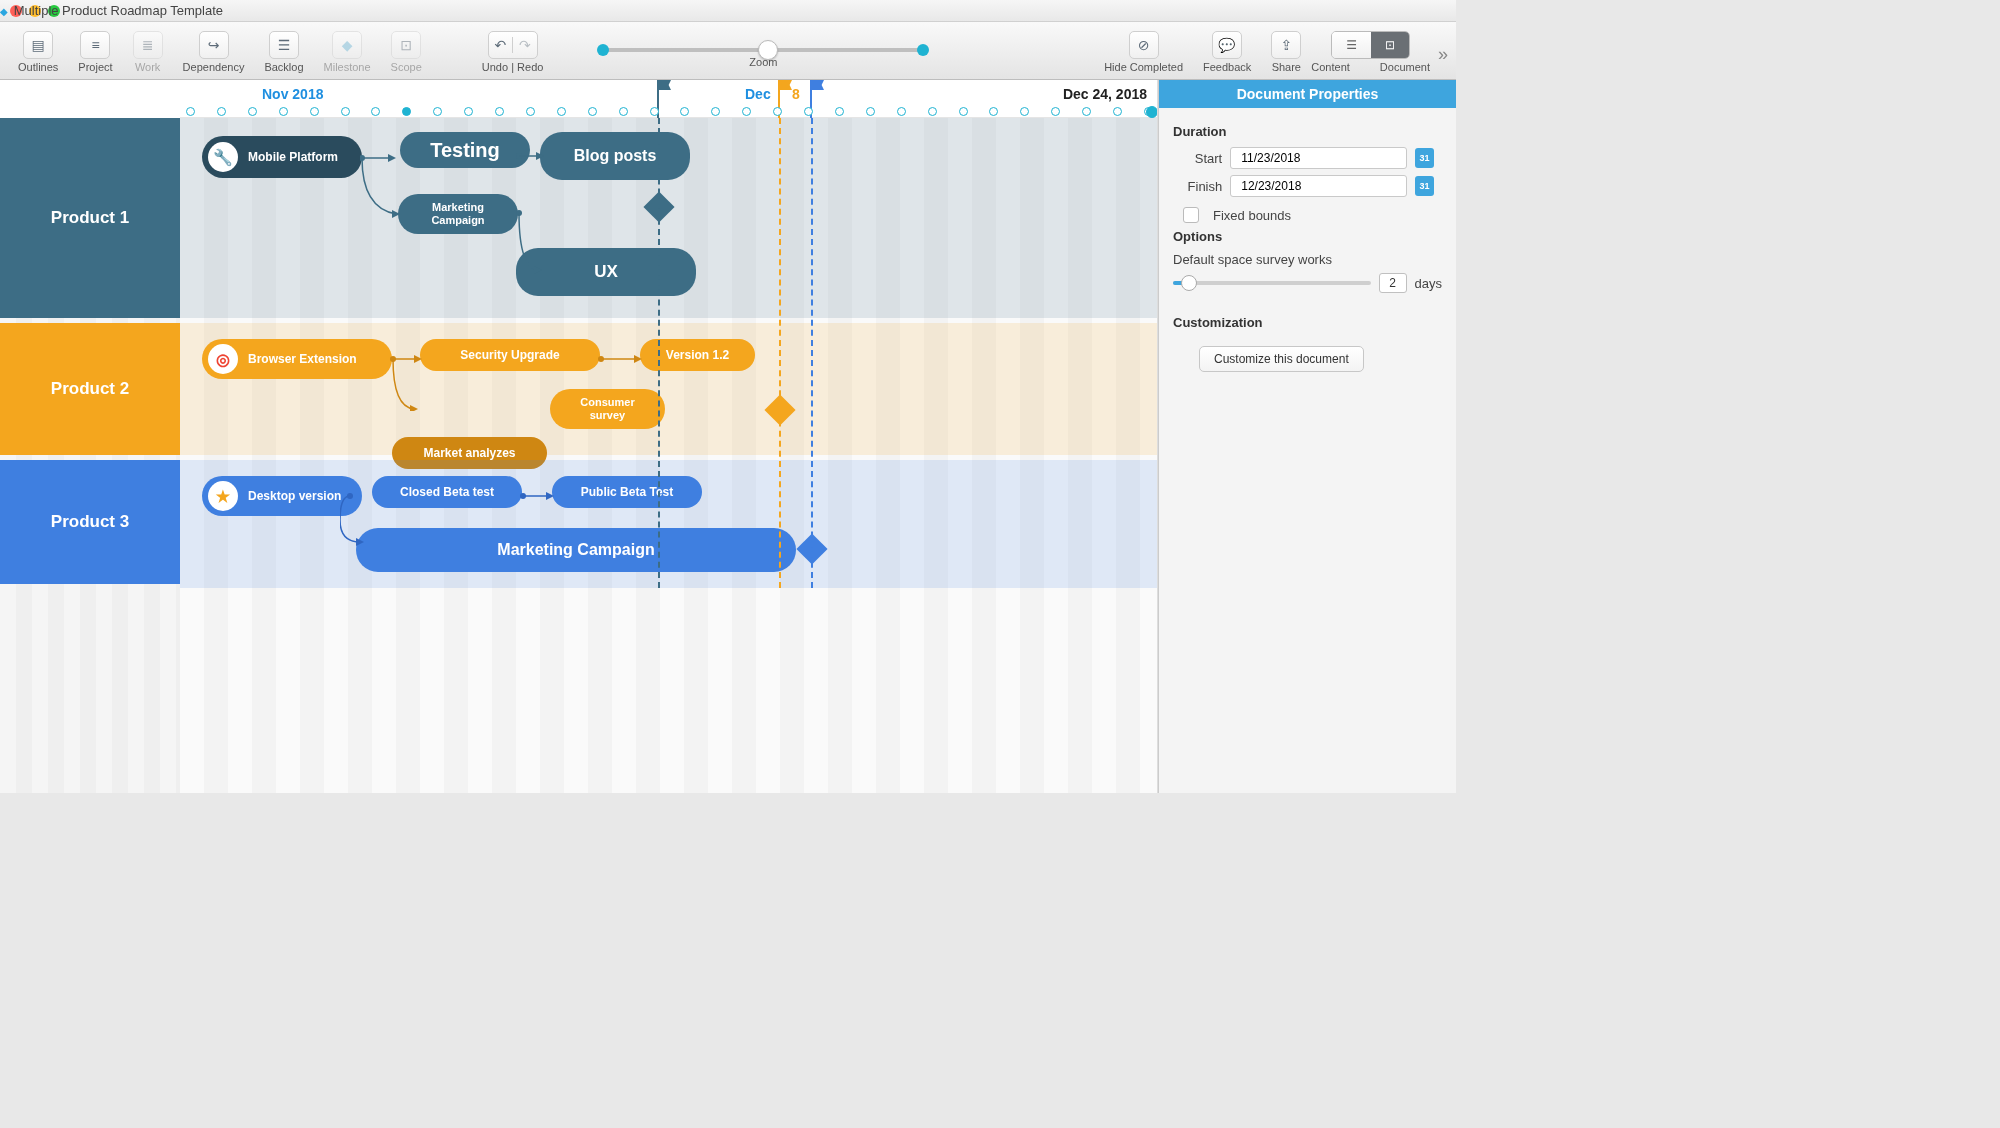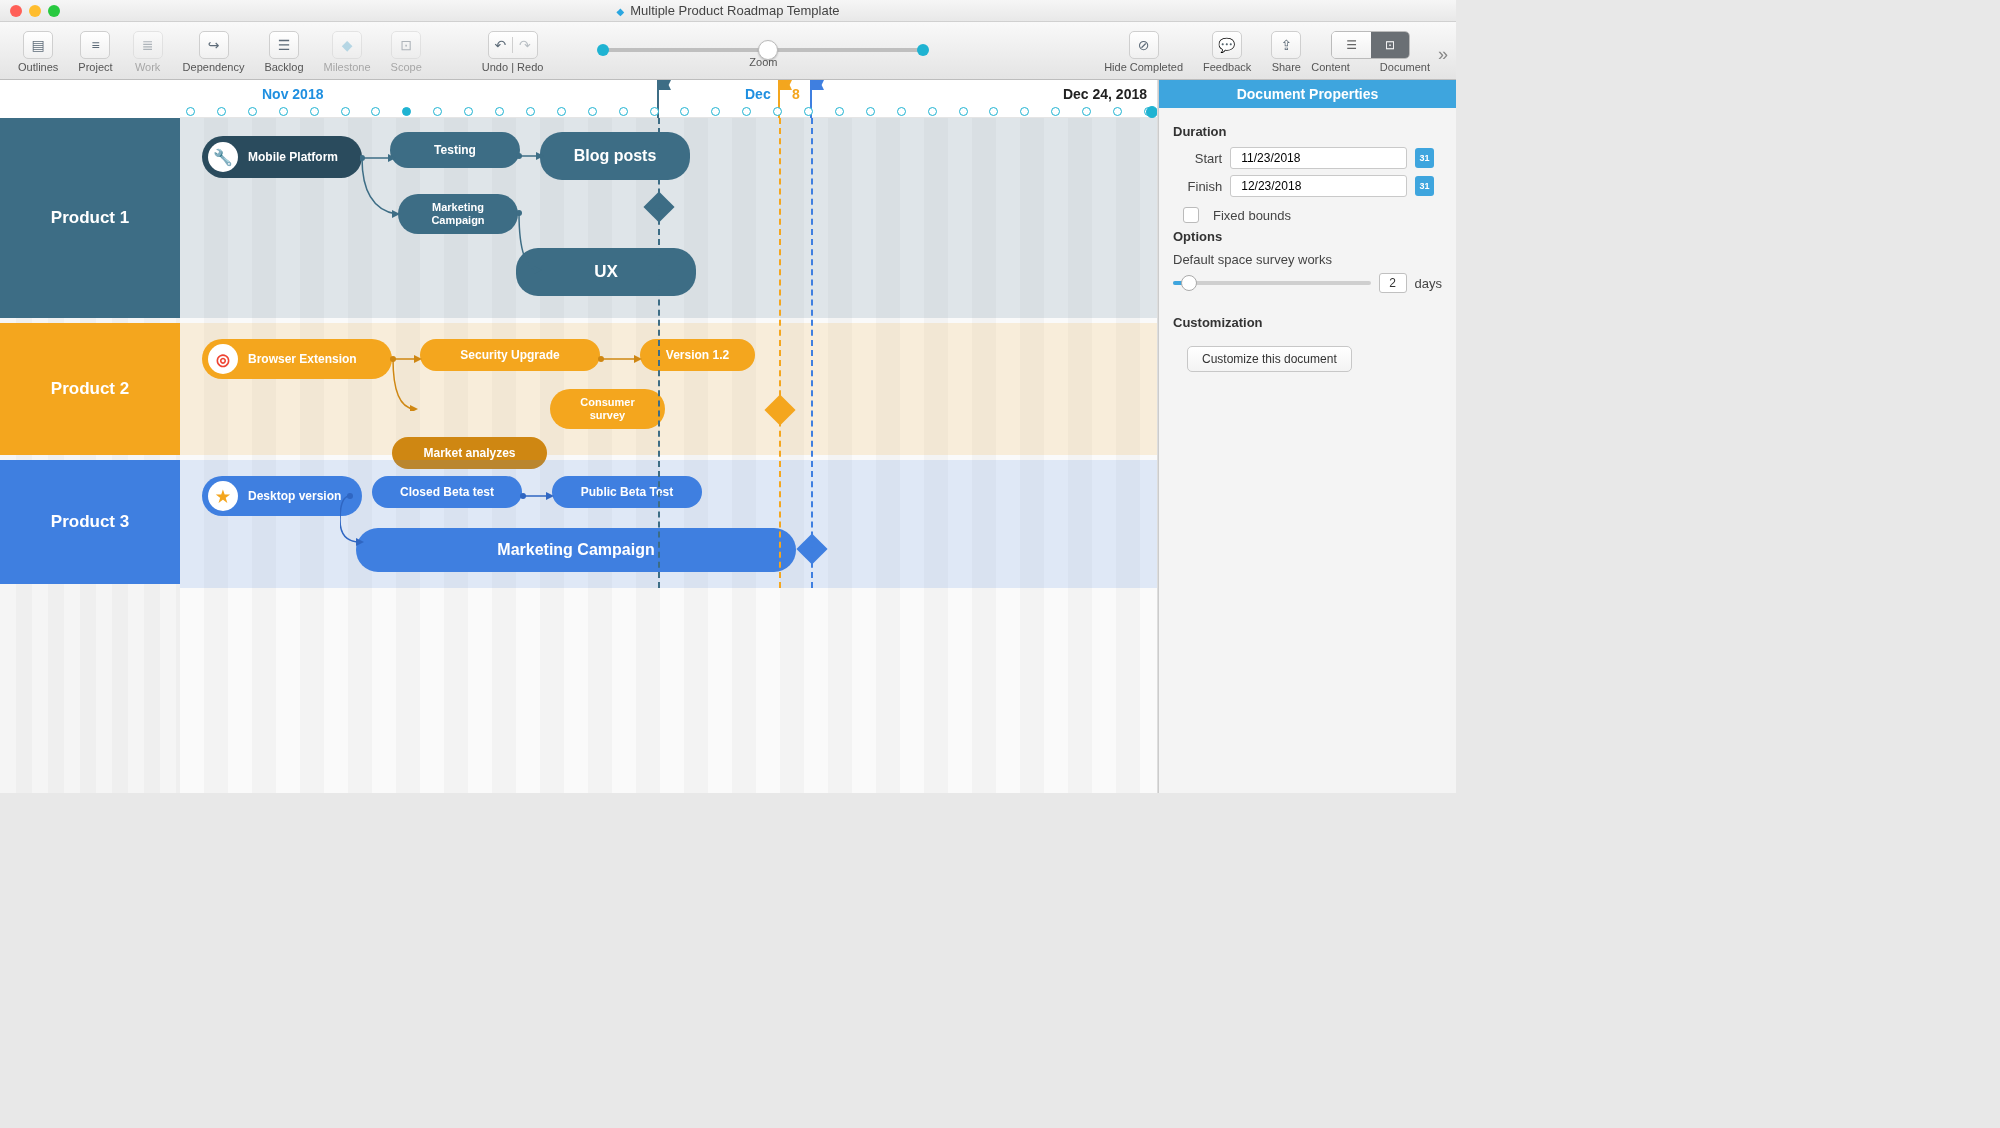--- a/index.html
+++ b/index.html
@@ -3,21 +3,21 @@
 <meta charset="utf-8">
 <style>
 * { box-sizing: border-box; margin: 0; padding: 0; font-family: -apple-system, BlinkMacSystemFont, "Helvetica Neue", sans-serif; }
 body { width: 1456px; height: 793px; background: #e8e8e8; overflow: hidden; }
 
 
 .titlebar { height: 22px; background: linear-gradient(#f6f6f6, #e8e8e8); display:flex; align-items:center; border-bottom:1px solid #d0d0d0; position:relative;}
 .traffic { display:flex; gap:7px; margin-left:10px; }
 .traffic span { width:12px; height:12px; border-radius:50%; display:block; }
 .tl-red{background:#ff5f57;} .tl-yellow{background:#ffbd2e;} .tl-green{background:#28c940;}
-.titlebar .title { position:absolute; left:0; right:0; text-align:center; font-size:13px; color:#444; pointer-events:none;}
+.titlebar .title { position:absolute; left:0; right:0; text-align:left; font-size:13px; color:#444; pointer-events:none;}
 .titlebar .title::before{content:"◆"; color:#2aa6e0; margin-right:6px; font-size:10px;}
 
 
 .toolbar { height:58px; background:linear-gradient(#f9f9f9,#e4e4e4); border-bottom:1px solid #bdbdbd; display:flex; align-items:center; padding:0 8px; gap:0; position:relative;}
 .tool-btn{display:flex;flex-direction:column;align-items:center;justify-content:center;padding:2px 10px 0;cursor:pointer;color:#555;font-size:11px;}
 .tool-btn .ico{width:30px;height:28px;border:1px solid #cfcfcf;border-radius:5px;background:linear-gradient(#ffffff,#f0f0f0);display:flex;align-items:center;justify-content:center;margin-bottom:2px;font-size:14px;color:#5d6b78;}
 .tool-btn.disabled{opacity:.45;}
 .tool-btn-pair .ico{width:50px;display:flex;}
 .tool-btn-pair .ico span{flex:1;display:flex;align-items:center;justify-content:center;}
 .tool-btn-pair .ico span:first-child{border-right:1px solid #cfcfcf;}
@@ -87,21 +87,21 @@
 .row{display:flex;align-items:center;gap:8px;margin:6px 8px;}
 .row label{width:44px;text-align:right;color:#444;}
 .row input[type=text]{flex:1;border:1px solid #c9c9c9;border-radius:3px;padding:3px 10px;font-size:12px;background:#fff;}
 .cal{width:20px;height:20px;background:#3ea5de;border-radius:3px;display:flex;align-items:center;justify-content:center;color:#fff;font-size:9px;font-weight:700;}
 .chk{width:16px;height:16px;border:1px solid #bbb;border-radius:3px;background:#fff;}
 .slider-row{display:flex;align-items:center;gap:8px;margin-top:6px;}
 .slider-row .track{flex:1;height:4px;background:#cfcfcf;border-radius:2px;position:relative;}
 .slider-row .track .th{position:absolute;width:16px;height:16px;border-radius:50%;background:#fff;border:1px solid #aaa;top:-6px;left:8px;}
 .slider-row .track::before{content:"";position:absolute;left:0;width:18px;height:4px;background:#3ea5de;border-radius:2px;}
 .numbox{width:28px;border:1px solid #c0c0c0;border-radius:3px;text-align:center;font-size:12px;padding:2px 0;background:#fff;}
-.btn{display:inline-block;border:1px solid #c7c7c7;border-radius:5px;background:linear-gradient(#fff,#f3f3f3);padding:5px 14px;font-size:12px;color:#333;margin-top:8px;margin-left:14px;cursor:pointer;}
+.btn{display:inline-block;border:1px solid #c7c7c7;border-radius:5px;background:linear-gradient(#fff,#f3f3f3);padding:5px 14px;font-size:12px;color:#333;margin-top:8px;margin-left:26px;cursor:pointer;}
 .label-inline{color:#444;margin-left:6px;}
 </style>
 </head>
 <body>
 
 <div class="titlebar">
   <div class="traffic">
     <span class="tl-red"></span>
     <span class="tl-yellow"></span>
     <span class="tl-green"></span>
@@ -249,21 +249,21 @@
     <div class="vline" style="left:599px;top:38px;border-color:#f4a61e"></div>
     <div class="vline" style="left:631px;top:38px;border-color:#3f7fe0"></div>
 
     <div class="lanes">
 
       <div class="lane lane1">
         <div class="pill head c-teal-dark" style="left:22px;top:18px;width:160px;height:42px">
           <span class="badge">🔧</span>
           <span style="font-size:12px">Mobile Platform</span>
         </div>
-        <div class="pill c-teal" style="left:210px;top:14px;width:130px;height:36px;font-size:12px">Testing</div>
+        <div class="pill c-teal" style="left:220px;top:14px;width:130px;height:36px;font-size:20px">Testing</div>
         <div class="pill c-teal" style="left:360px;top:14px;width:150px;height:48px;font-size:16px">Blog posts</div>
         <div class="pill twoline c-teal" style="left:218px;top:76px;width:120px">
           <span>Marketing</span>
             <span>Campaign</span>
         </div>
         <div class="pill c-teal" style="left:336px;top:130px;width:180px;height:48px;font-size:17px">UX</div>
         <div class="diamond d-teal" style="left:468px;top:78px"></div>
 
         <svg class="conn" style="left:180px;top:30px" width="40" height="80">
             <path d="M2 10 Q18 10 28 10" stroke="#3d6d85" stroke-width="1.5" fill="none"></path>

